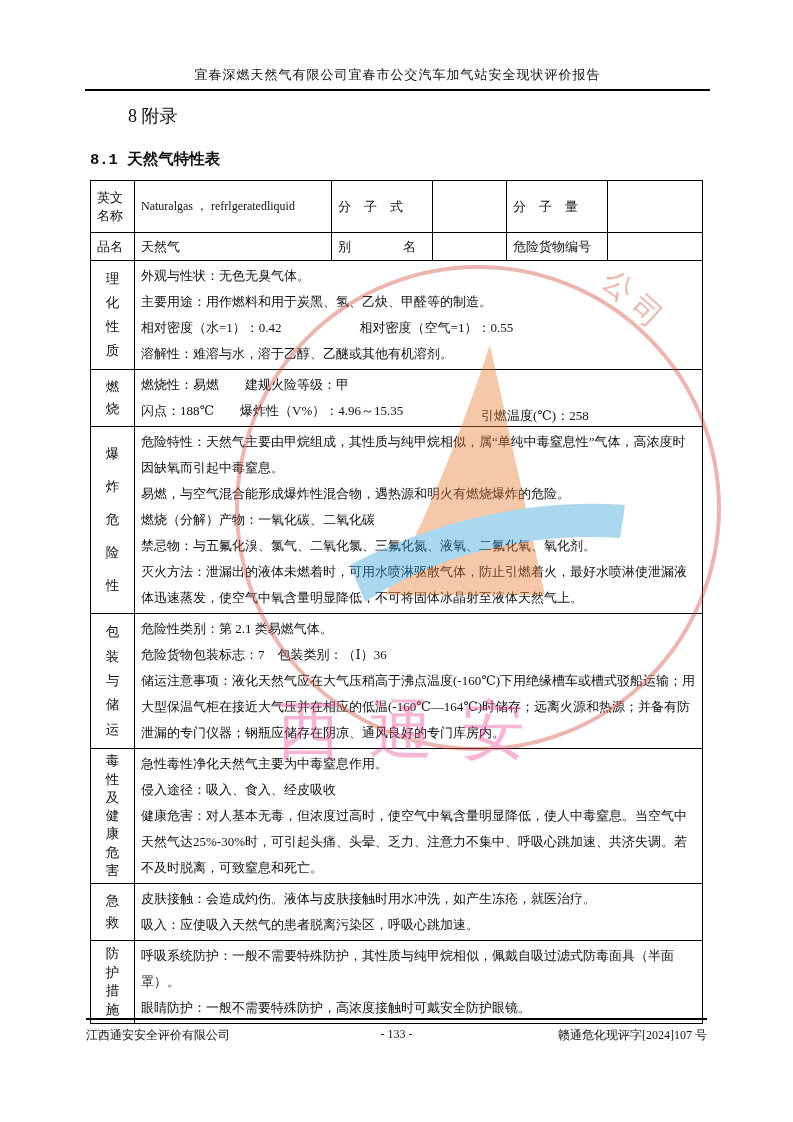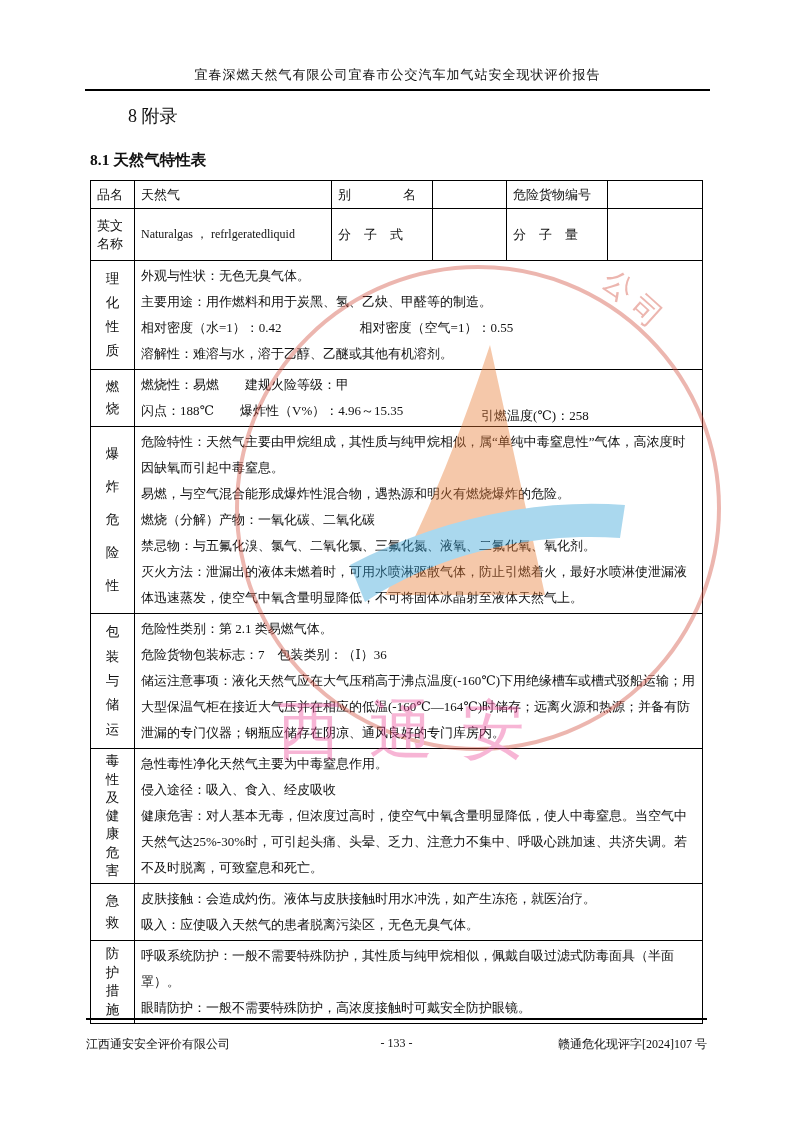--- a/index.html
+++ b/index.html
@@ -14,21 +14,21 @@
   }
   
   .header{
     position:absolute;left:85px;right:83px;top:66px;
     text-align:center;font-size:13px;letter-spacing:1px;
     border-bottom:2px solid #000;padding-bottom:5px;
   }
   
   .content{position:absolute;left:90px;top:98px;width:612px;z-index:1;}
   h1.sec{font-size:18px;font-weight:normal;margin:6px 0 0 38px;line-height:24px;}
-  h2.subsec{font-size:15.5px;font-weight:bold;margin:22px 0 10px 0;line-height:20px;}
+  h2.subsec{font-size:15.5px;font-weight:bold;margin:22px 0 10px 0;line-height:20px;font-family:Liberation Mono, monospace;}
   
   table.props{
     border-collapse:collapse;width:612px;table-layout:fixed;
     font-size:13px;
   }
   table.props td{
     border:1px solid #000;
     padding:2px 6px;
     vertical-align:middle;
     word-break:break-all;
@@ -40,21 +40,21 @@
   td.vcell{position:relative;padding:0;}
   .vlabel{
     position:absolute;top:3px;bottom:3px;left:0;right:0;
     display:flex;flex-direction:column;justify-content:space-evenly;align-items:center;
     font-size:13.5px;
   }
   .eng{font-size:12px;}
   
   .footer{
     position:absolute;left:86px;right:86px;top:1018px;
-    border-top:2px solid #000;padding-top:16px;
+    border-top:2px solid #000;padding-top:7px;
     font-size:12px;z-index:1;
   }
   .footer .f-left{float:left;}
   .footer .f-right{float:right;}
   .footer .f-center{position:absolute;left:50%;transform:translateX(-50%);}
   
   .watermark{
     position:absolute;left:225px;top:255px;width:500px;height:520px;
     opacity:0.40;pointer-events:none;z-index:2;
   }
@@ -101,34 +101,34 @@
     <table class="props">
       <colgroup>
         <col style="width:44px">
           <col style="width:197px">
           <col style="width:101px">
         <col style="width:74px">
           <col style="width:101px">
           <col style="width:95px">
       </colgroup>
       <tbody>
+        <tr style="height:52px">
+          <td>英文名称</td>
+          <td class="eng">Naturalgas ， refrlgeratedliquid</td>
+          <td>分　子　式</td>
+          <td></td>
+          <td>分　子　量</td>
+          <td></td>
+        </tr>
         <tr style="height:28px">
           <td>品名</td>
           <td>天然气</td>
           <td>别　　　　名</td>
           <td></td>
           <td>危险货物编号</td>
-          <td></td>
-        </tr>
-        <tr style="height:52px">
-          <td>英文名称</td>
-          <td class="eng">Naturalgas ， refrlgeratedliquid</td>
-          <td>分　子　式</td>
-          <td></td>
-          <td>分　子　量</td>
           <td></td>
         </tr>
 
         <tr>
           <td class="vcell">
             <div class="vlabel">
                 <span>理</span>
                 <span>化</span>
                 <span>性</span>
                 <span>质</span>
@@ -213,21 +213,21 @@
 
         <tr>
           <td class="vcell">
             <div class="vlabel">
                 <span>急</span>
                 <span>救</span>
               </div>
           </td>
           <td class="content-cell" colspan="5">
             <div class="line">皮肤接触：会造成灼伤。液体与皮肤接触时用水冲洗，如产生冻疮，就医治疗。</div>
-            <div class="line">吸入：应使吸入天然气的患者脱离污染区，无色无臭气体。</div>
+            <div class="line">吸入：应使吸入天然气的患者脱离污染区，呼吸心跳加速。</div>
           </td>
         </tr>
 
         <tr>
           <td class="vcell">
             <div class="vlabel">
                 <span>防</span>
                 <span>护</span>
                 <span>措</span>
                 <span>施</span>

